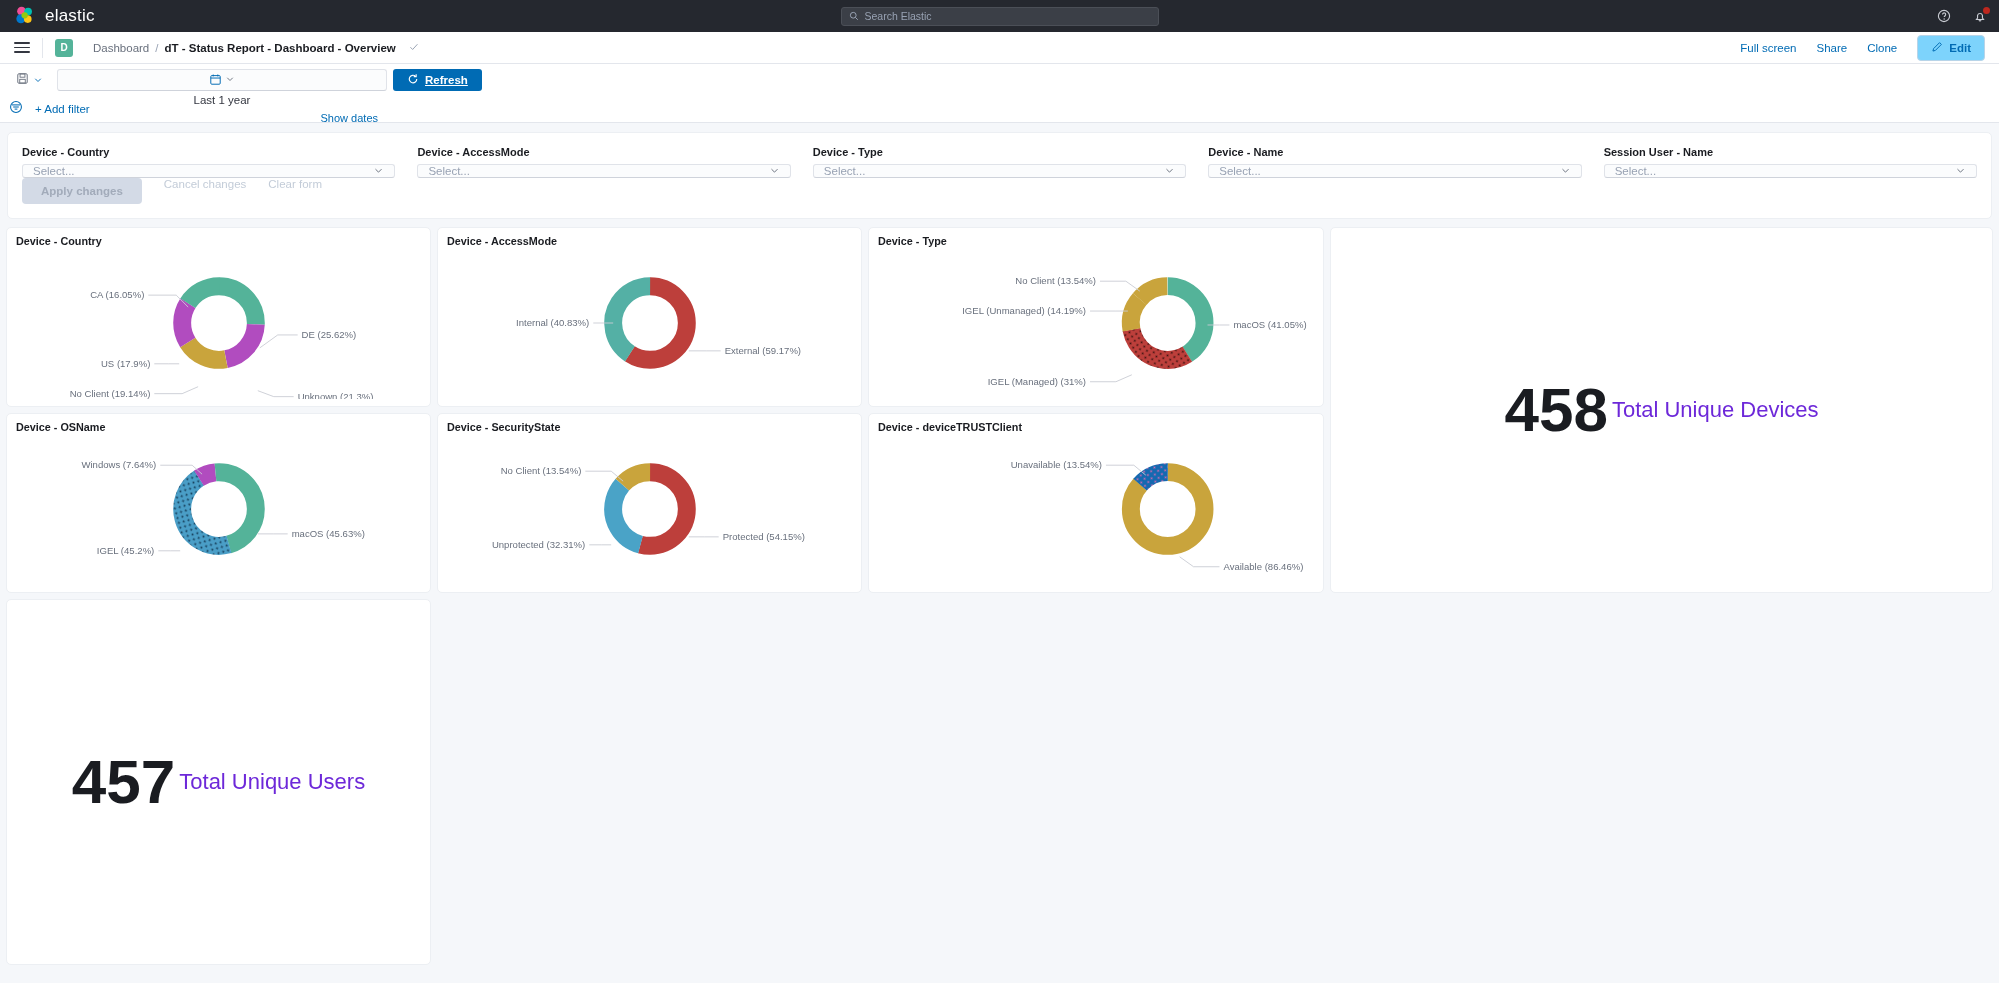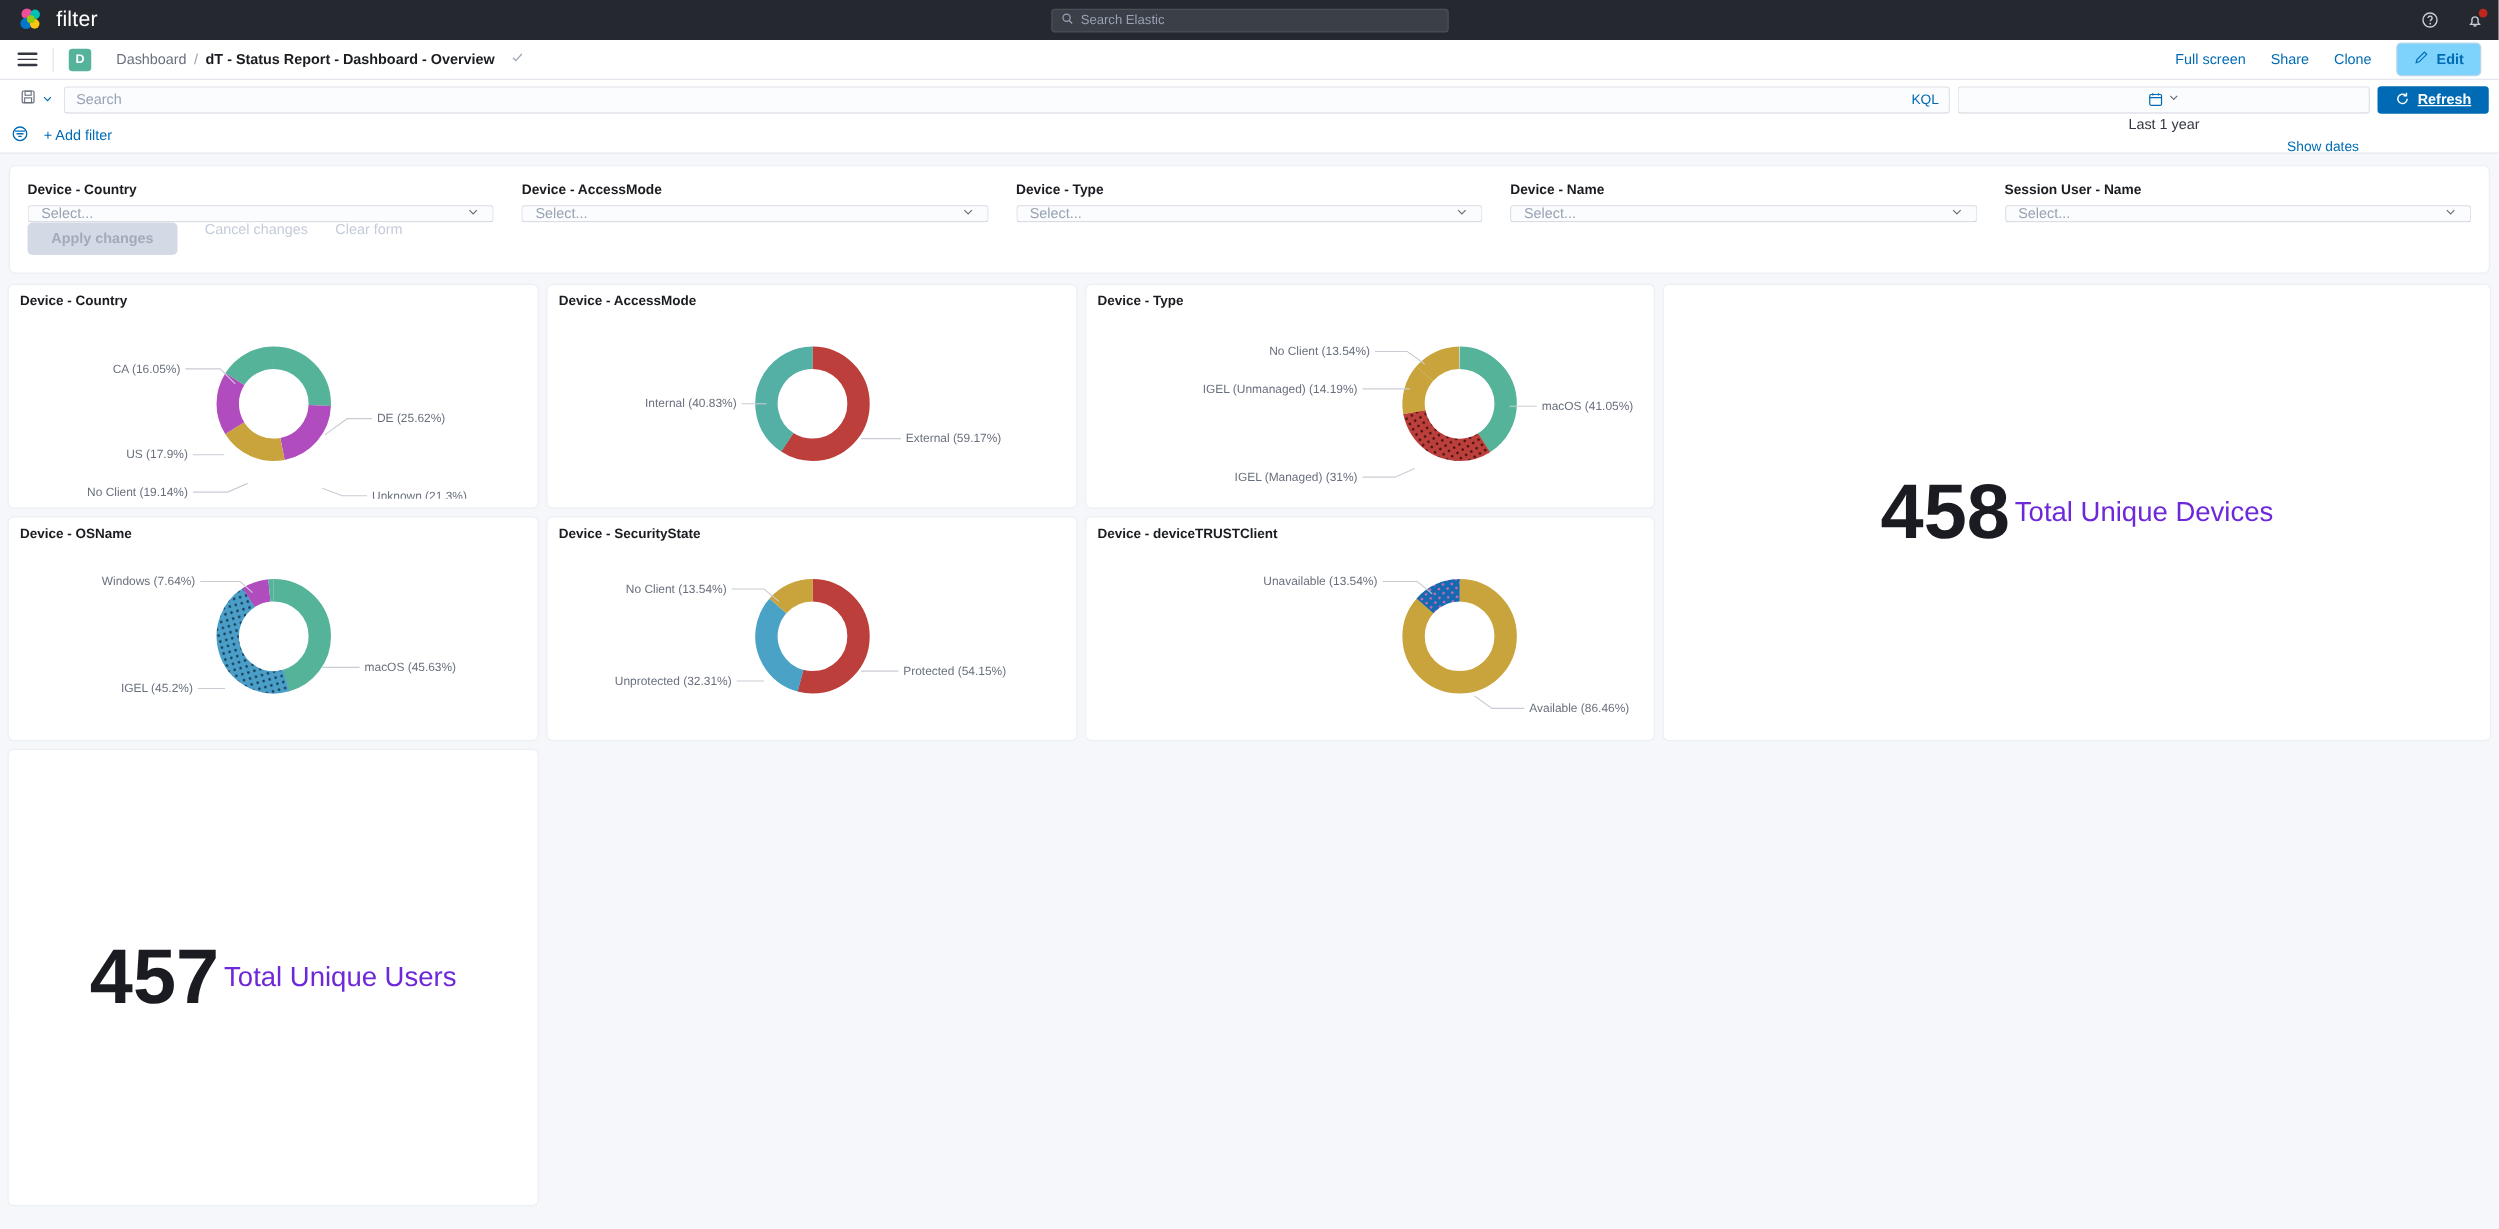--- a/index.html
+++ b/index.html
@@ -168,21 +168,21 @@
   <div class="brand">
     <span class="brand-mark">
       <svg width="22" height="22" viewBox="0 0 32 32">
         <circle cx="11" cy="9" r="6.4" fill="#f04e98"></circle>
         <circle cx="20.5" cy="9.5" r="5.6" fill="#00bfb3"></circle>
         <circle cx="10" cy="20" r="6.6" fill="#0077cc"></circle>
         <circle cx="20" cy="20.5" r="5.6" fill="#fec514"></circle>
         <circle cx="15.5" cy="15" r="4.6" fill="#93c90e"></circle>
       </svg>
     </span>
-    <span class="brand-name">filter</span>
+    <span class="brand-name">elastic</span>
   </div>
   <div class="global-search">
     <span>
       <svg width="10" height="10" viewBox="0 0 16 16">
           <circle cx="6.8" cy="6.8" r="4.6" fill="none" stroke="#98a2b3" stroke-width="1.6"></circle>
           <line x1="10.2" y1="10.2" x2="14" y2="14" stroke="#98a2b3" stroke-width="1.6"></line>
         </svg>
     </span>
     <span class="gs-text">Search Elastic</span>
   </div>
@@ -244,24 +244,20 @@
           <rect x="2.2" y="2.2" width="11.6" height="11.6" rx="1.3" fill="none" stroke="#69707d" stroke-width="1.2"></rect>
           <rect x="5" y="2.4" width="6" height="4" fill="none" stroke="#69707d" stroke-width="1.1"></rect>
           <rect x="4.6" y="9" width="6.8" height="4.6" fill="none" stroke="#69707d" stroke-width="1.1"></rect>
         </svg>
     </span>
     <span>
       <svg width="10" height="10" viewBox="0 0 16 16">
           <path d="M3.6 6l4.4 4.4L12.4 6" fill="none" stroke="#006bb4" stroke-width="1.5"></path>
         </svg>
     </span>
-  </div>
-  <div class="qb-input">
-    <span>Search</span>
-    <span class="qb-kql">KQL</span>
   </div>
   <div class="qb-date">
     <span class="qb-cal">
       <svg width="13" height="13" viewBox="0 0 16 16">
           <rect x="2.2" y="3.2" width="11.6" height="10.6" rx="1.2" fill="none" stroke="#006bb4" stroke-width="1.2"></rect>
           <line x1="2.2" y1="6.2" x2="13.8" y2="6.2" stroke="#006bb4" stroke-width="1.2"></line>
           <line x1="5.2" y1="1.9" x2="5.2" y2="4.2" stroke="#006bb4" stroke-width="1.2"></line>
           <line x1="10.8" y1="1.9" x2="10.8" y2="4.2" stroke="#006bb4" stroke-width="1.2"></line>
         </svg>
       <span>

